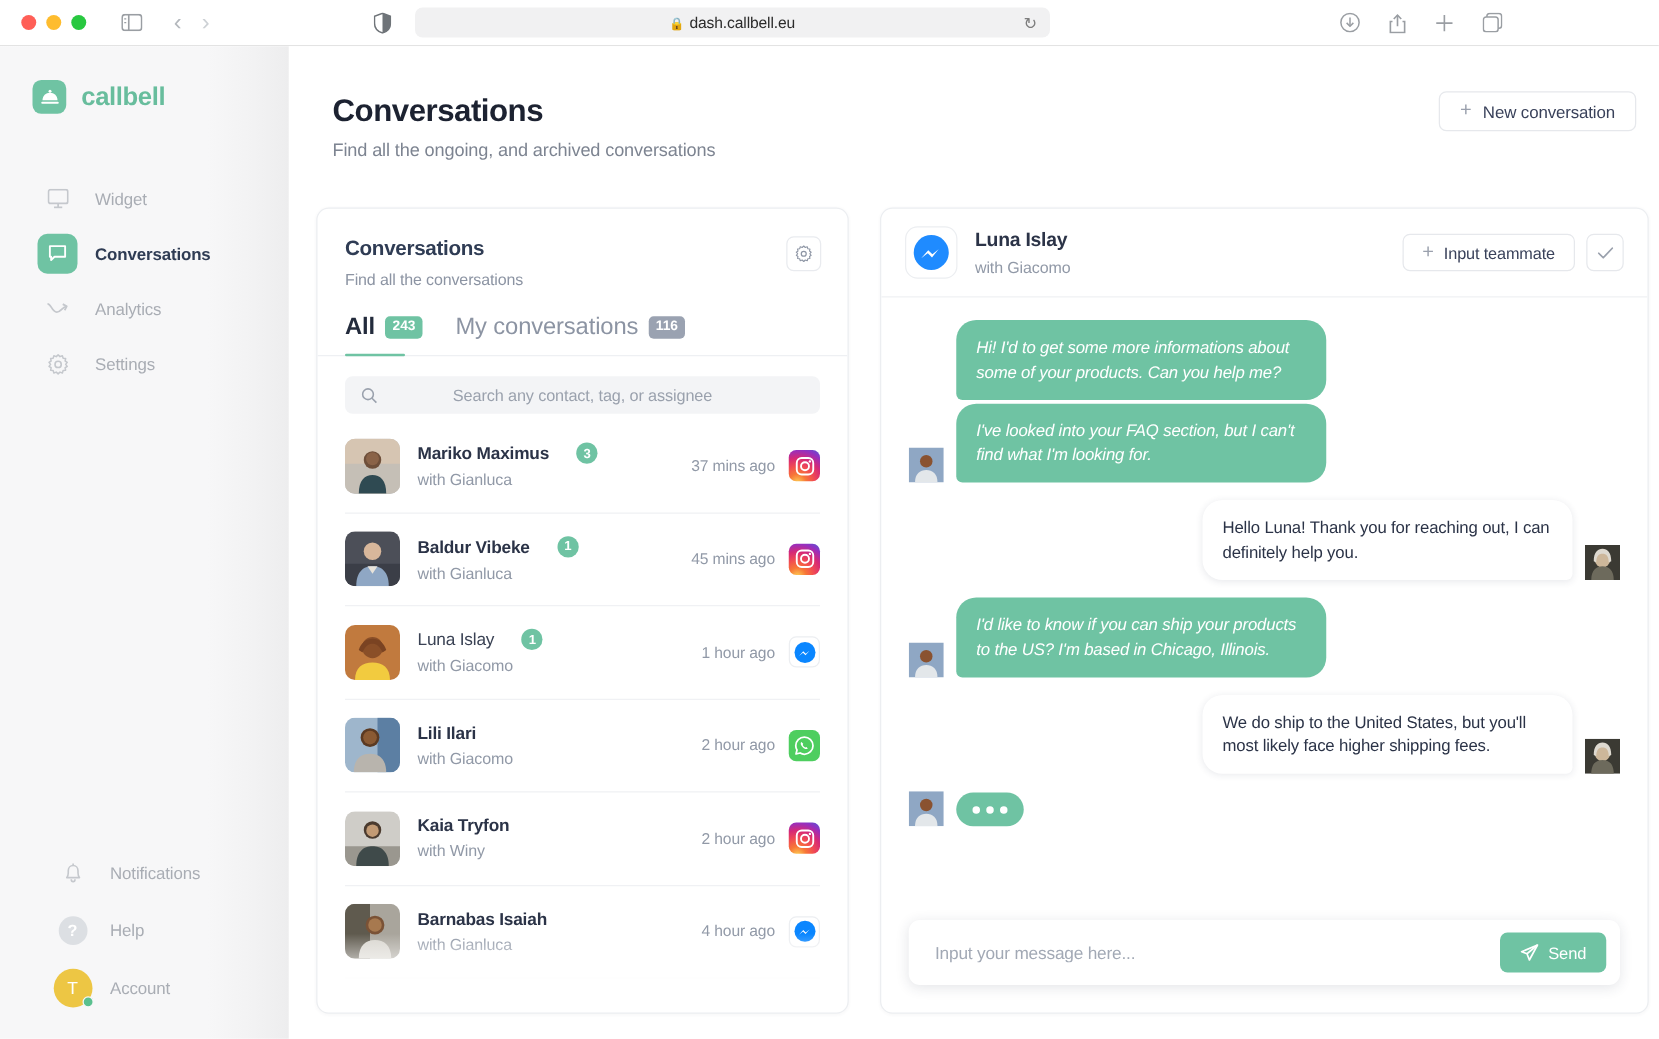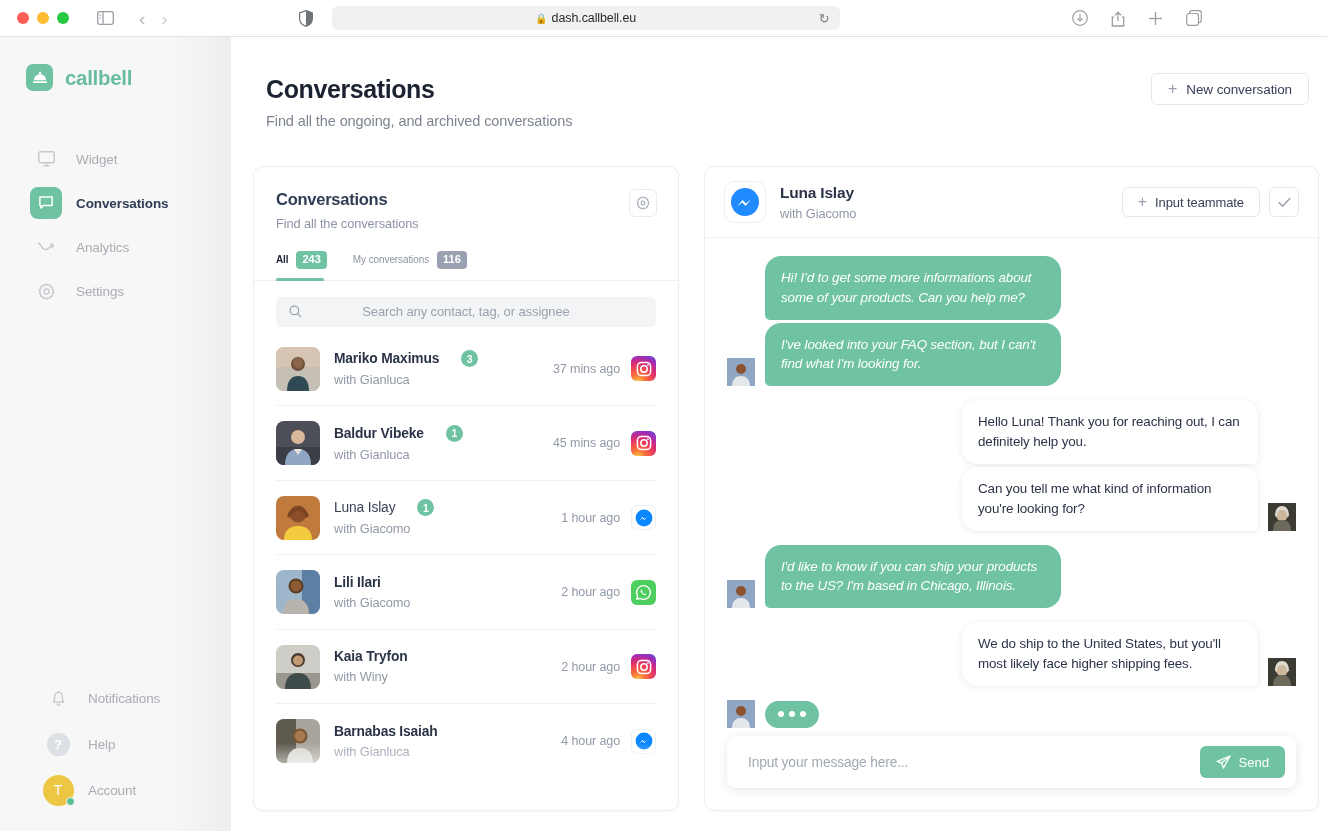--- a/index.html
+++ b/index.html
@@ -157,21 +157,21 @@
     cursor: pointer;
   }
 
   .tabs {
     margin-top: 20px; padding: 0 22px;
     display: flex; gap: 26px;
     border-bottom: 1px solid #eef0f3;
     position: relative;
   }
   .tab { display: flex; align-items: center; gap: 8px; padding-bottom: 11px; cursor: pointer; }
-  .tab-label { font-size: 10px; color: #8c94a3; letter-spacing: -0.1px; }
+  .tab-label { font-size: 19px; color: #8c94a3; letter-spacing: -0.1px; }
   .tab.active .tab-label { color: #232b3c; font-weight: bold; }
   .tab-badge {
     font-size: 11px; font-weight: bold; color: #ffffff;
     background: #9aa2b1; border-radius: 4px;
     padding: 2px 6px; line-height: 1.25;
   }
   .tab.active .tab-badge { background: #6fc3a3; }
   .tab-underline {
     position: absolute; left: 22px; bottom: -1px;
     width: 48px; height: 2.5px; background: #6fc3a3; border-radius: 2px;
@@ -717,21 +717,20 @@
             </div>
             <div class="bubbles">
               <div class="bubble in">Hi! I'd to get some more informations about some of your products. Can you help me?</div>
               <div class="bubble in">I've looked into your FAQ section, but I can't find what I'm looking for.</div>
             </div>
           </div>
 
           <div class="msg-group out">
             <div class="bubbles">
               <div class="bubble out">Hello Luna! Thank you for reaching out, I can definitely help you.</div>
-              <div class="bubble out">Can you tell me what kind of information you're looking for?</div>
             </div>
             <div class="msg-avatar">
               <svg width="28" height="28" viewBox="0 0 28 28">
                   <rect width="28" height="28" fill="#3b3a33"></rect>
                   <circle cx="14" cy="12" r="6" fill="#cdb79a"></circle>
                   <path d="M5 28 C5 20 9 17 14 17 C19 17 23 20 23 28 Z" fill="#6d6a5c"></path>
                   <path d="M7 13 C7 6 10 3 14 3 C18 3 21 6 21 13 L19 14 C19 9 17 7 14 7 C11 7 9 9 9 14 Z" fill="#ded9cf"></path>
                 </svg>
             </div>
           </div>

